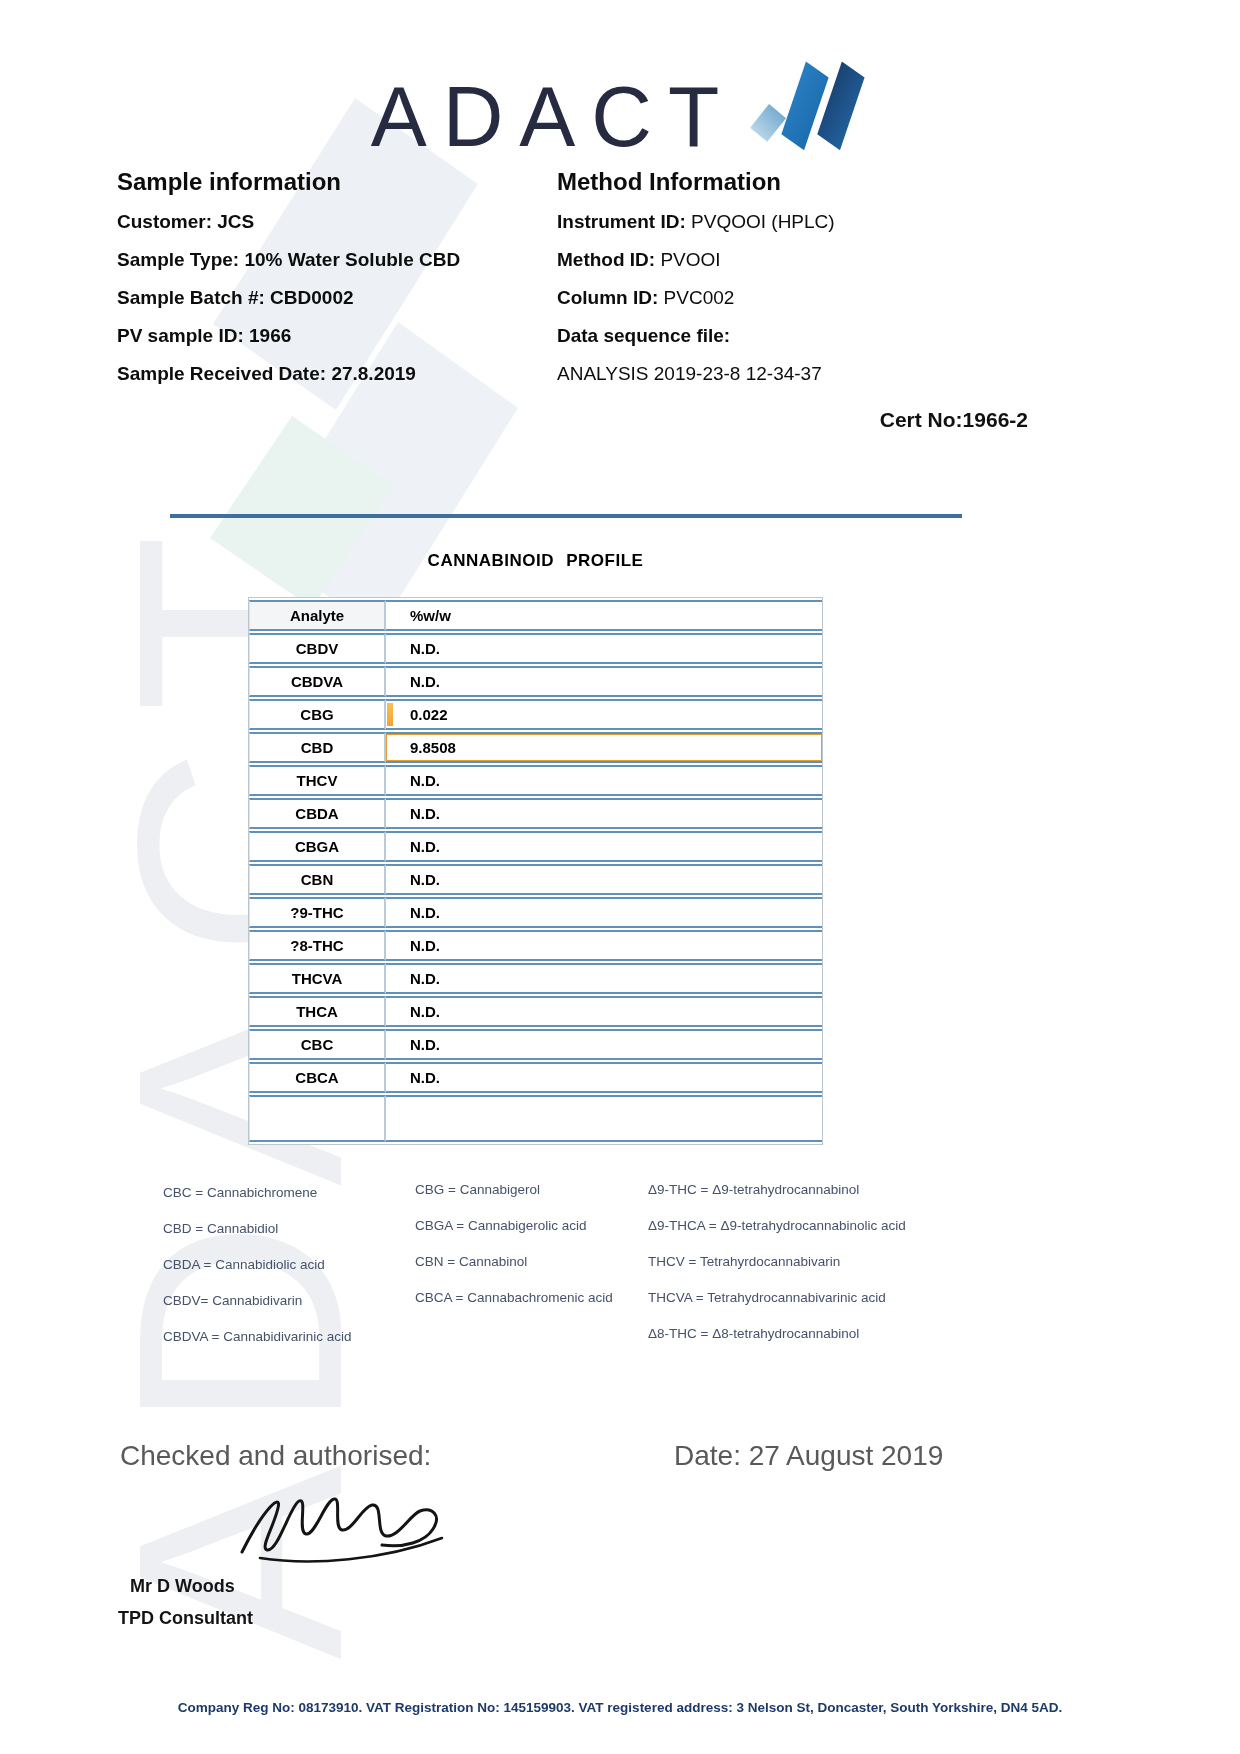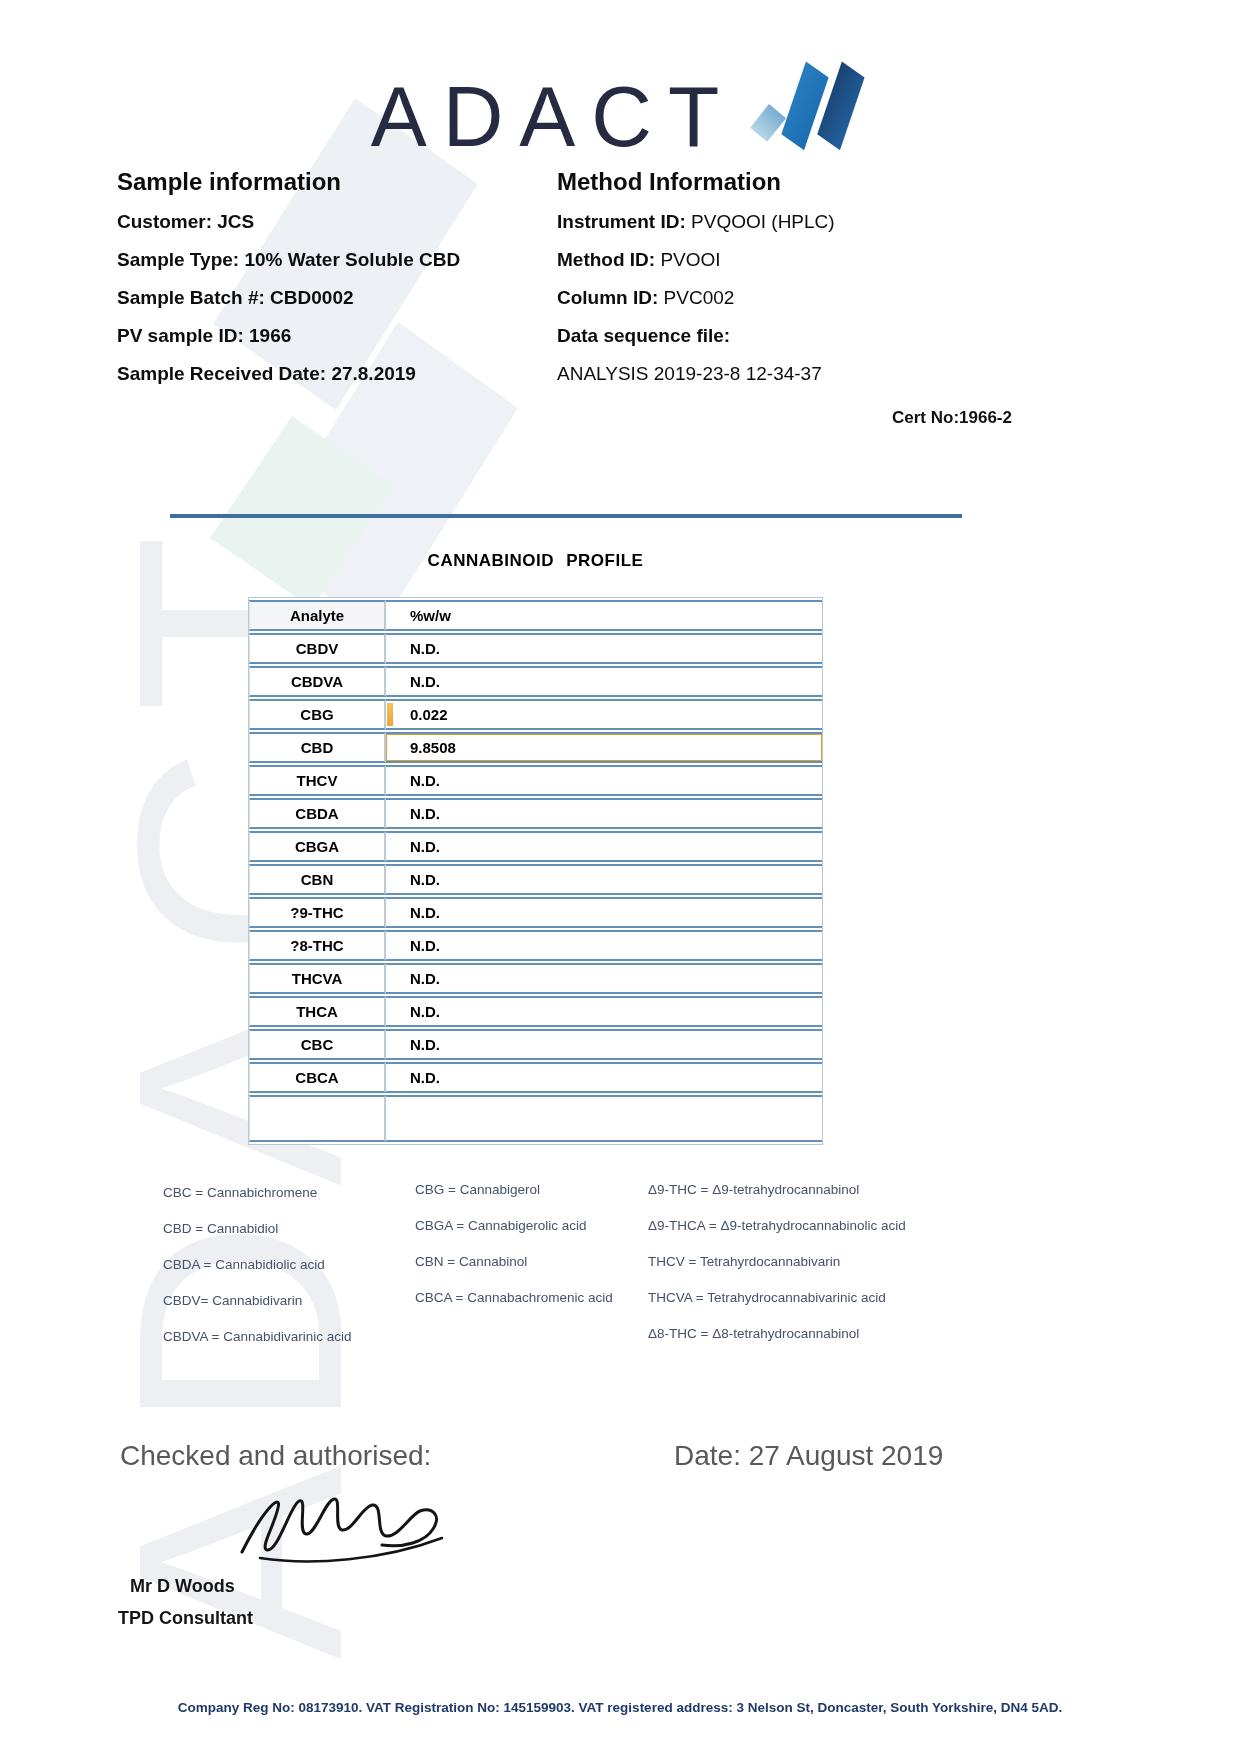--- a/index.html
+++ b/index.html
@@ -20,21 +20,21 @@
   .content{position:relative;z-index:1;}
   .col{position:absolute;top:168px;}
   .col-left{left:117px;width:440px;}
   .col-right{left:557px;width:520px;}
   .col h2{margin:0 0 16px 0;font-size:24px;font-weight:bold;color:#0d0d0d;}
   .info-line{font-size:19px;margin:0 0 19px 0;color:#0d0d0d;line-height:1.0;}
   .info-line .lbl{font-weight:bold;}
   .col-left .info-line .val{font-weight:bold;}
   .col-right .info-line .val{font-weight:normal;}
   .data-file{font-size:19px;font-weight:normal;margin-top:0;}
-  .cert-no{position:absolute;top:408px;right:228px;font-size:17px;font-weight:bold;}
+  .cert-no{position:absolute;top:408px;right:212px;font-size:21px;font-weight:bold;}
   .rule{position:absolute;top:514px;left:170px;width:792px;height:4px;background:#3f6f9e;}
   
   .tbl-title{position:absolute;top:551px;left:248px;width:575px;text-align:center;
     font-size:17px;font-weight:bold;word-spacing:7px;letter-spacing:.5px;color:#000;}
   .tbl-wrap{position:absolute;top:597px;left:248px;width:575px;}
   table.profile{width:100%;border-collapse:separate;border-spacing:0 2px;
     border:1px solid #bcc6ce;background:#fff;}
   table.profile td{border-top:2px solid #6191b8;border-bottom:2px solid #6191b8;
     font-size:15px;font-weight:bold;color:#000;height:21px;padding:3px 24px;background:#fff;}
   td.c-analyte{width:86px;text-align:center;border-left:1px solid #dde2e6;

